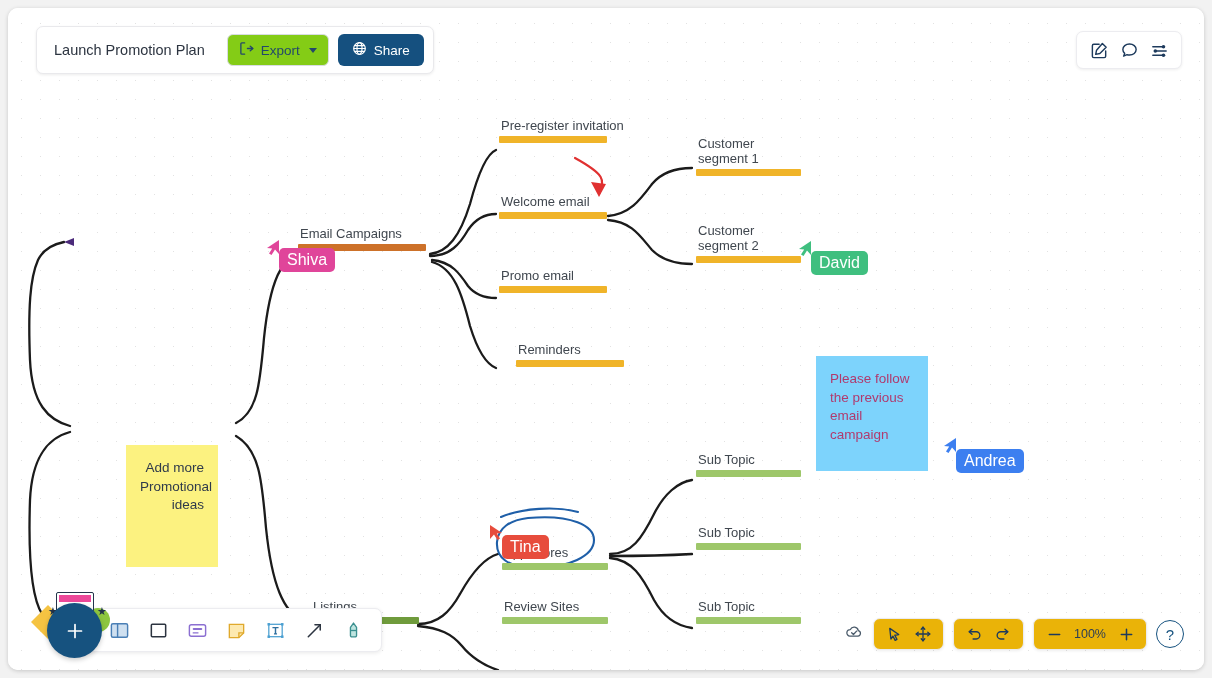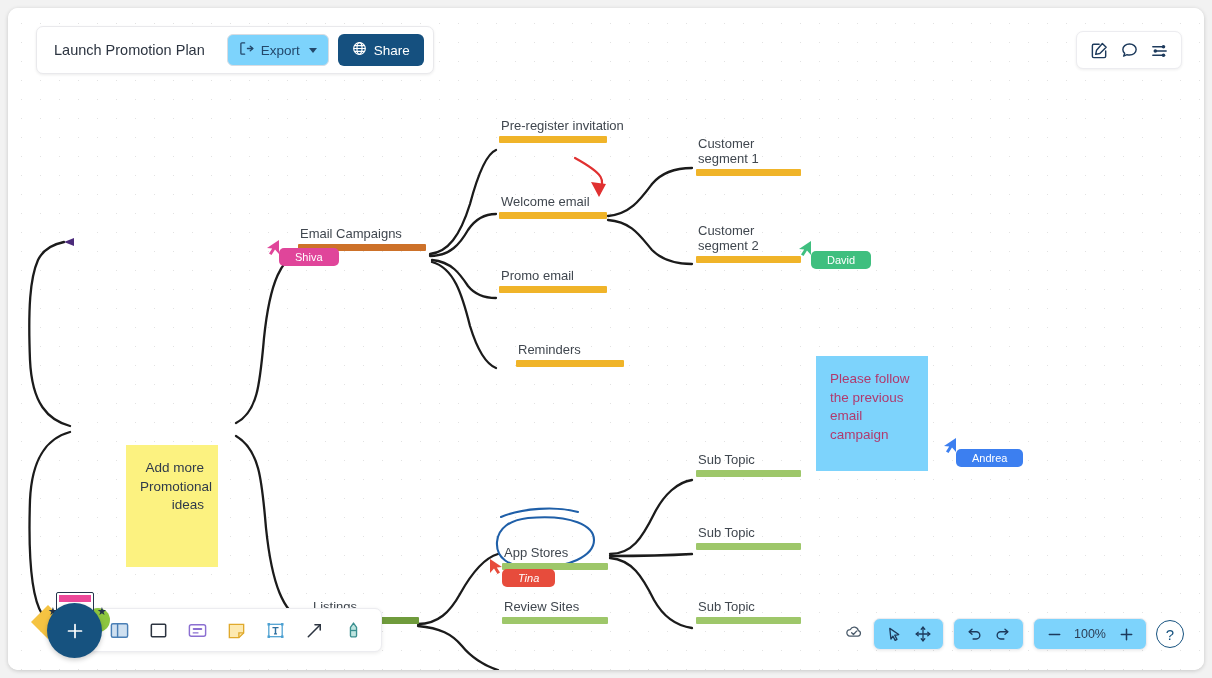--- a/index.html
+++ b/index.html
@@ -41,21 +41,21 @@
     z-index: 30;
   }
   .doc-title {
     font-size: 14.5px; color: #2c3440;
     padding: 0 22px 0 17px; white-space: nowrap;
   }
   .btn-export {
     display: flex; align-items: center; gap: 7px;
     height: 32px; padding: 0 11px;
     border: 1px solid #d8dce2; border-radius: 6px;
-    background: #7dd3fc; font-size: 13.5px; color: #23486b;
+    background: #84cc16; font-size: 13.5px; color: #23486b;
     cursor: pointer;
   }
   .btn-share {
     display: flex; align-items: center; gap: 7px;
     height: 32px; padding: 0 14px; margin-left: 9px;
     border-radius: 6px; border: none;
     background: #15507f; color: #ffffff;
     font-size: 13.5px; cursor: pointer;
   }
   .caret { width: 0; height: 0; border-left: 4px solid transparent; border-right: 4px solid transparent; border-top: 5px solid #23486b; margin-left: 2px; }
@@ -89,22 +89,22 @@
 
   
   .sticky { position: absolute; font-size: 13.5px; line-height: 18.5px; padding: 14px 14px; }
   .sticky.green  { background: #b7e6c8; color: #3c4a43; }
   .sticky.yellow { background: #fcf280; color: #2f3a4a; }
   .sticky.pink   { background: #7dd3fc; color: #b03a6e; }
 
   
   .cursor { position: absolute; display: flex; align-items: flex-start; }
   .cursor .name {
-    color: #fff; font-size: 11px; border-radius: 5px;
-    padding: 3px 16px; white-space: nowrap;
+    color: #fff; font-size: 16px; border-radius: 5px;
+    padding: 3px 8px; white-space: nowrap;
   }
 
   
   .tools {
     position: absolute; left: 56px; bottom: 18px;
     display: flex; align-items: center; gap: 15px;
     background: #ffffff; border: 1px solid #ececf0;
     border-radius: 7px; box-shadow: 0 1px 4px rgba(0,0,0,0.09);
     height: 44px; padding: 0 16px 0 42px; z-index: 25;
   }
@@ -115,21 +115,21 @@
     background: #16527f; z-index: 27;
     display: flex; align-items: center; justify-content: center;
     cursor: pointer; box-shadow: 0 2px 5px rgba(0,0,0,0.2);
   }
   .deco { position: absolute; z-index: 26; }
 
   
   .botright { position: absolute; right: 20px; bottom: 20px; display: flex; align-items: center; gap: 9px; z-index: 25; }
   .grp {
     display: flex; align-items: center; gap: 7px;
-    background: #7dd3fc; border: 1px solid #ececf0; border-radius: 7px;
+    background: #eab308; border: 1px solid #ececf0; border-radius: 7px;
     box-shadow: 0 1px 3px rgba(0,0,0,0.07);
     height: 32px; padding: 0 9px;
   }
   .grp .gi { width: 22px; height: 22px; display:flex;align-items:center;justify-content:center; cursor:pointer; }
   .zoomlbl { font-size: 12.5px; color: #2c3e55; padding: 0 2px; }
   .helpbtn { width: 28px; height: 28px; border-radius: 50%; border: 1.8px solid #16527f;
              display:flex;align-items:center;justify-content:center;
              color:#16527f; font-size: 15px; background:#fff; cursor:pointer; }
 </style>
 </head>
@@ -314,21 +314,21 @@
     <span class="name" style="background:#3fbf7f; margin-top:11px;">David</span>
   </div>
 
   <div class="cursor" style="left:935px; top:429px;">
     <svg width="14" height="17" viewBox="0 0 14 17" style="margin-right:-1px;">
       <path d="M1 1 L1 15 L5 10.5 L8.5 16 L11 14.5 L7.8 9.5 L13 9 Z" fill="#3c7ff0" transform="scale(-1,1) translate(-14,0)"></path>
     </svg>
     <span class="name" style="background:#3c7ff0; margin-top:12px;">Andrea</span>
   </div>
 
-  <div class="cursor" style="left:481px; top:550px;font-style:italic;">
+  <div class="cursor" style="left:481px; top:516px;">
     <svg width="14" height="17" viewBox="0 0 14 17" style="margin-right:-1px;">
       <path d="M1 1 L1 15 L5 10.5 L8.5 16 L11 14.5 L7.8 9.5 L13 9 Z" fill="#e74c3c"></path>
     </svg>
     <span class="name" style="background:#e74c3c; margin-top:11px;">Tina</span>
   </div>
 
   <div class="deco" style="left:28px; bottom:36px; width:24px; height:24px; background:#f5c342; transform:rotate(45deg);"></div>
   <div class="deco" style="left:78px; bottom:38px; width:24px; height:24px; background:#8dc63f; border-radius:50%;"></div>
   <div class="deco" style="left:48px; bottom:58px; width:38px; height:20px; background:#ffffff; border:1.6px solid #22344b; border-radius:2px;">
     <div style="height:7px; background:#ec4899; margin:2px 2px 0 2px;"></div>

